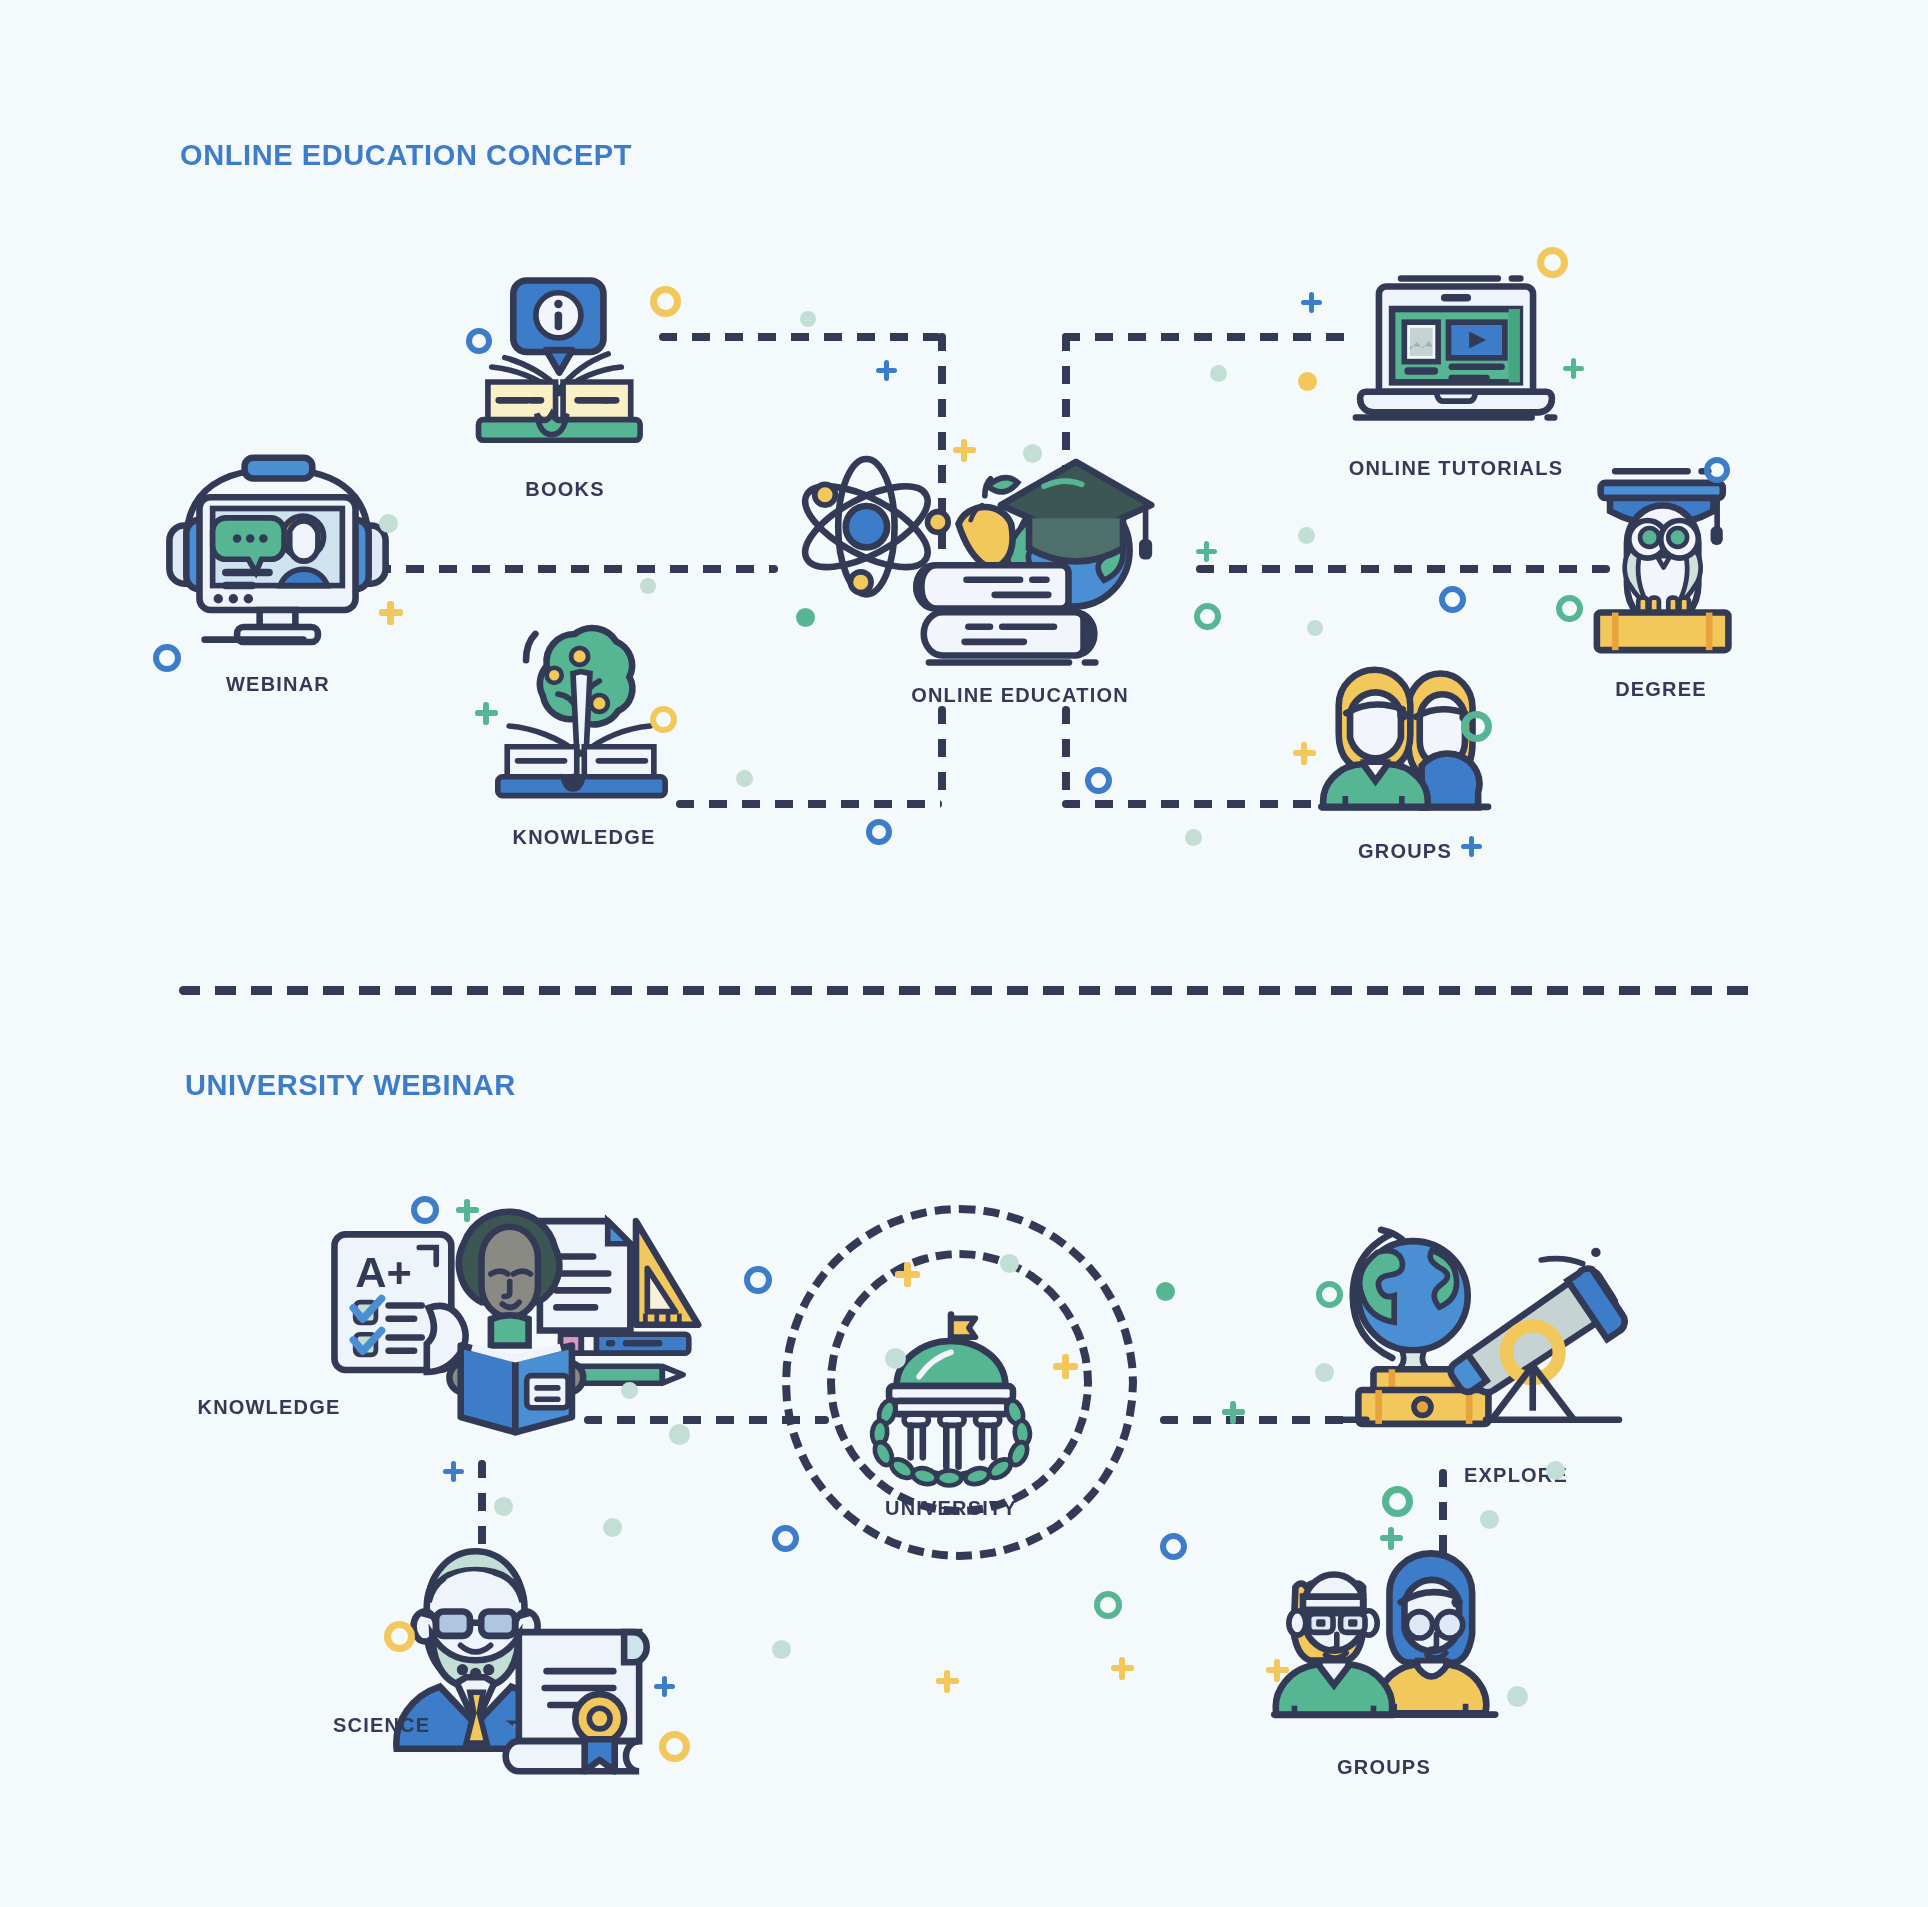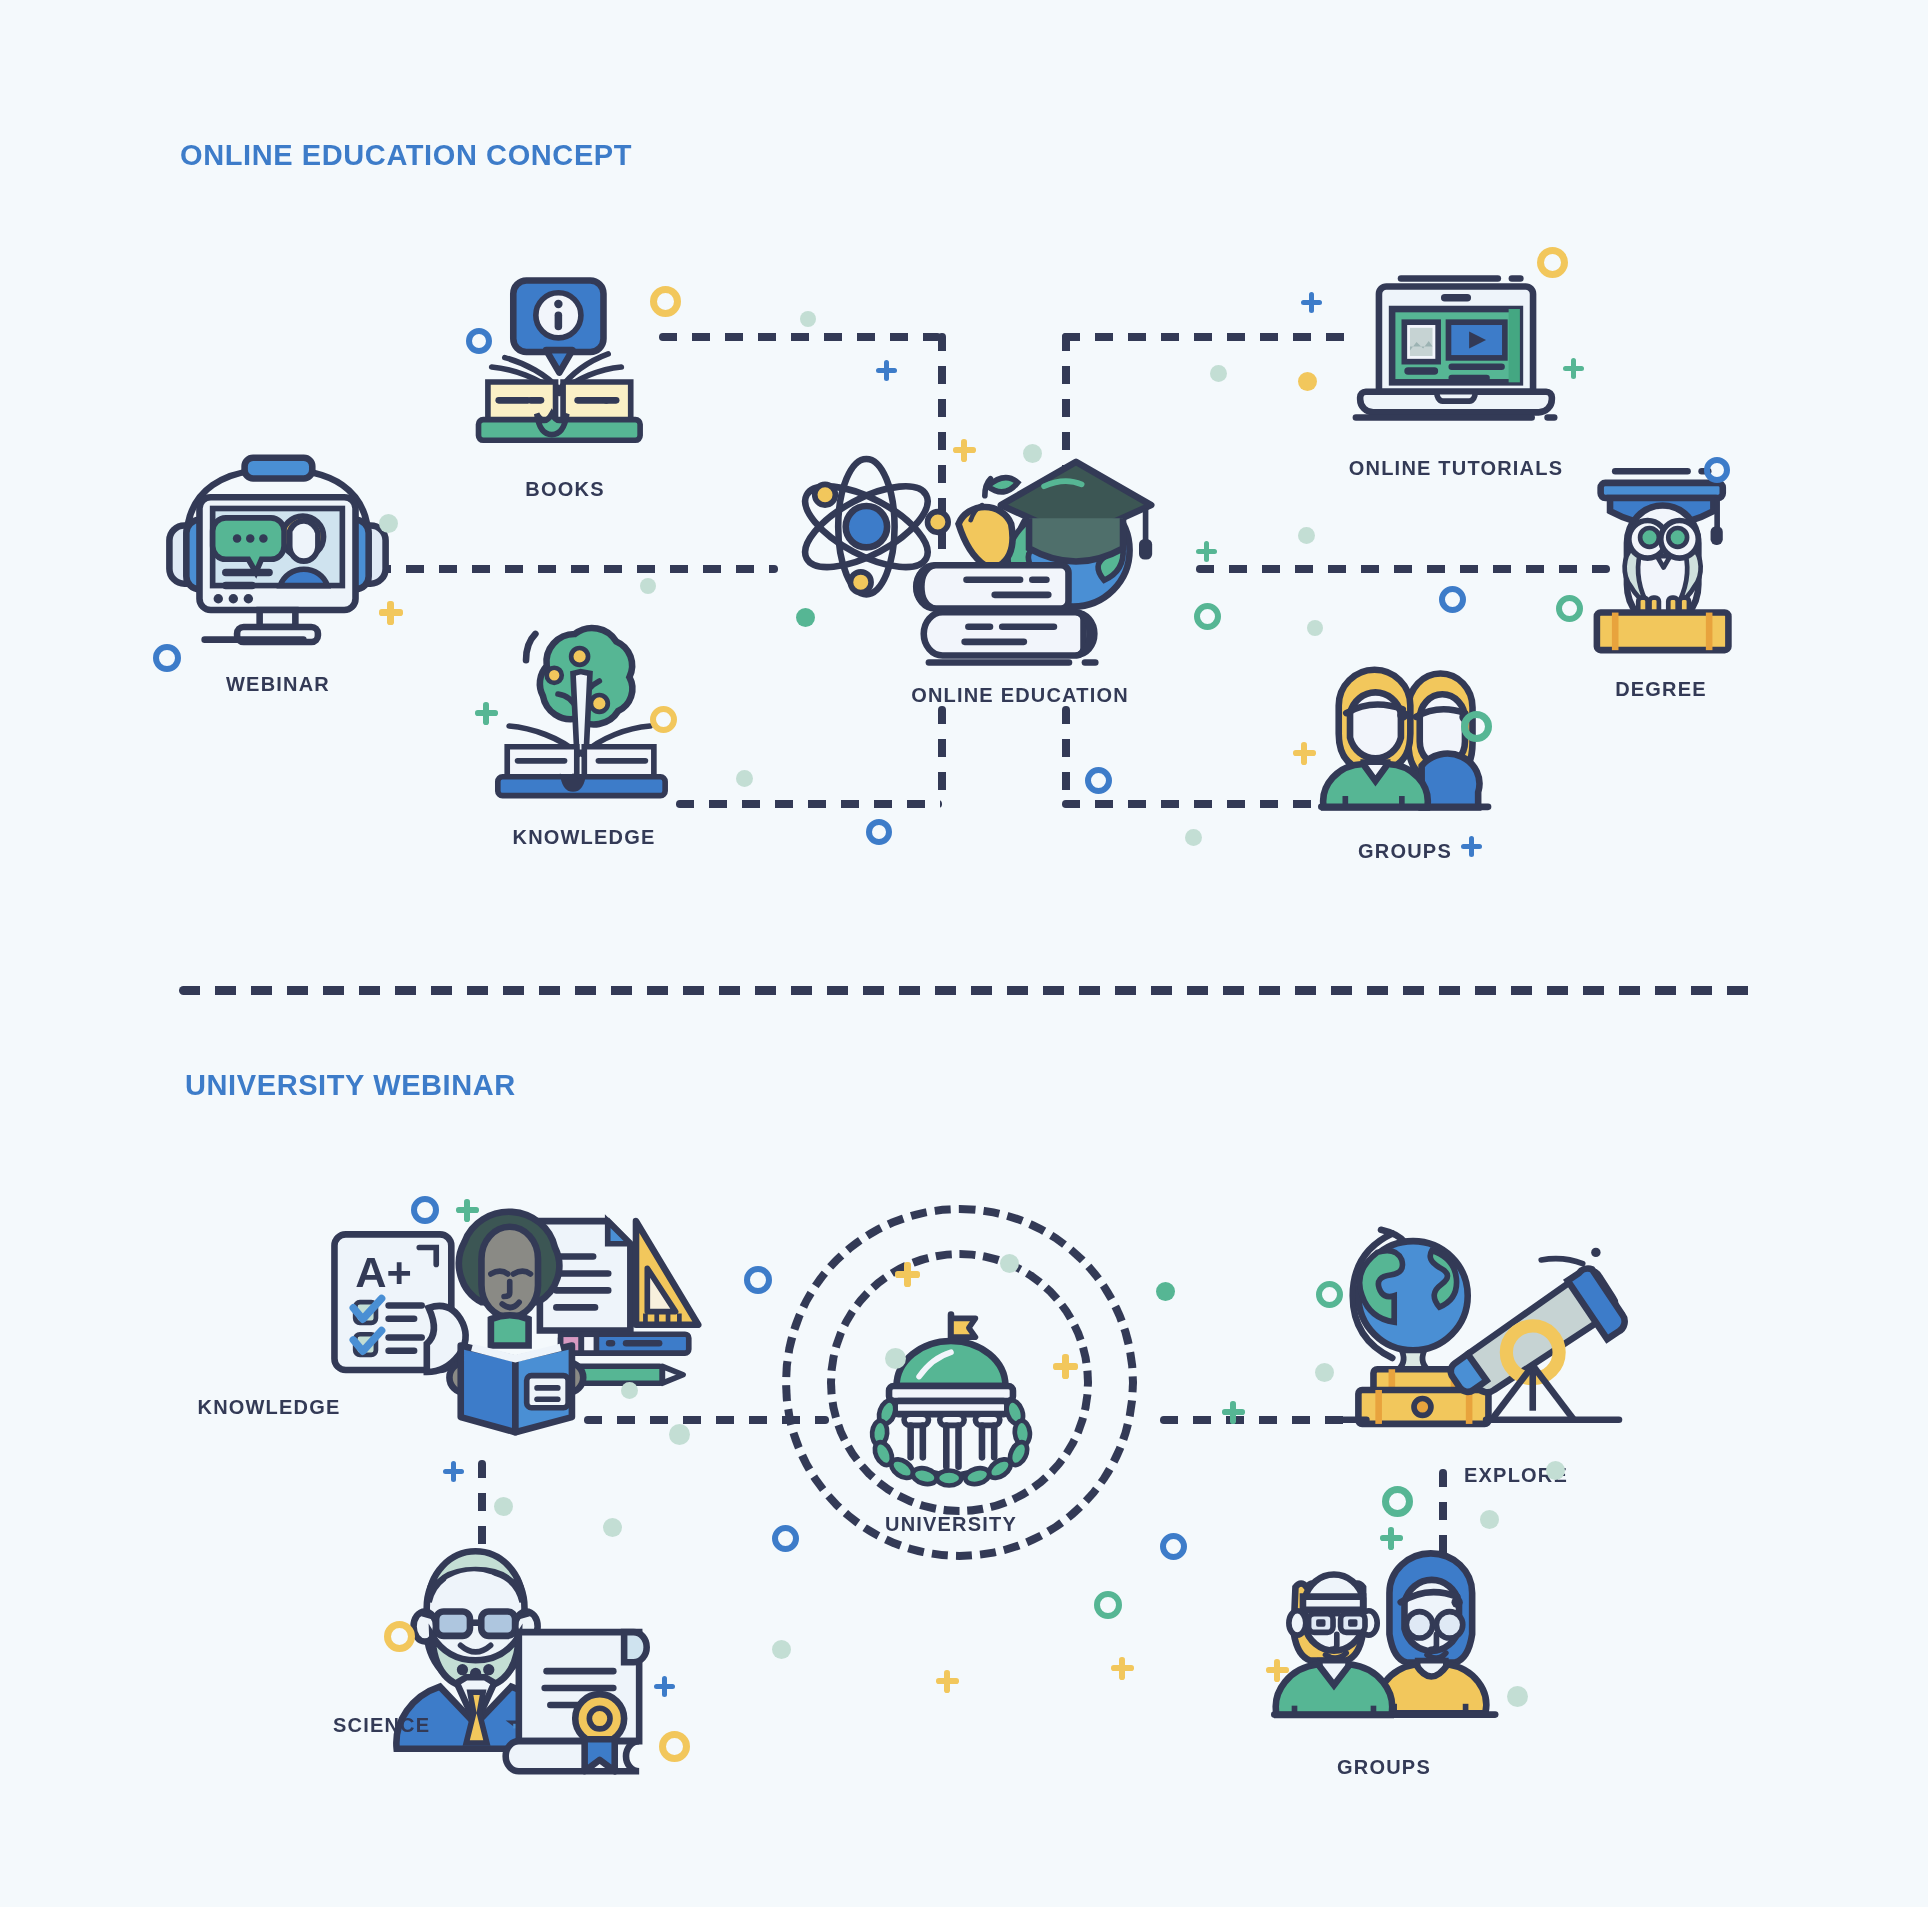--- a/index.html
+++ b/index.html
@@ -475,21 +475,21 @@
         <ellipse cx="48" cy="170" rx="8" ry="13" transform="rotate(-55 48 170)"></ellipse>
         <ellipse cx="72" cy="178" rx="8" ry="13" transform="rotate(-75 72 178)"></ellipse>
         <ellipse cx="98" cy="180" rx="8" ry="13" transform="rotate(-90 98 180)"></ellipse>
         <ellipse cx="168" cy="110" rx="8" ry="13" transform="rotate(-20 168 110)"></ellipse>
         <ellipse cx="176" cy="132" rx="8" ry="13" transform="rotate(-5 176 132)"></ellipse>
         <ellipse cx="172" cy="154" rx="8" ry="13" transform="rotate(25 172 154)"></ellipse>
         <ellipse cx="152" cy="170" rx="8" ry="13" transform="rotate(55 152 170)"></ellipse>
         <ellipse cx="128" cy="178" rx="8" ry="13" transform="rotate(75 128 178)"></ellipse>
       </g>
     </svg>
-    <div class="node-label" style="left:94px; top:204px;">UNIVERSITY</div>
+    <div class="node-label" style="left:94px; top:188px;">UNIVERSITY</div>
   </div>
 
   <div class="node" style="left:1332px; top:1224px; width:311px; height:273px;">
     <svg width="311" height="217" viewBox="0 0 330 230">
 
       <path d="M64 10 q-42 20 -42 66 q0 46 42 66" fill="none" stroke="#333a56" stroke-width="7" stroke-linecap="round"></path>
       <path d="M52 6 q18 4 26 14" fill="none" stroke="#333a56" stroke-width="7" stroke-linecap="round"></path>
       <path d="M126 100 q-6 16 -22 24" fill="none" stroke="#333a56" stroke-width="7" stroke-linecap="round"></path>
 
       <circle cx="86" cy="76" r="58" fill="#4a8fd4" stroke="#333a56" stroke-width="7"></circle>

